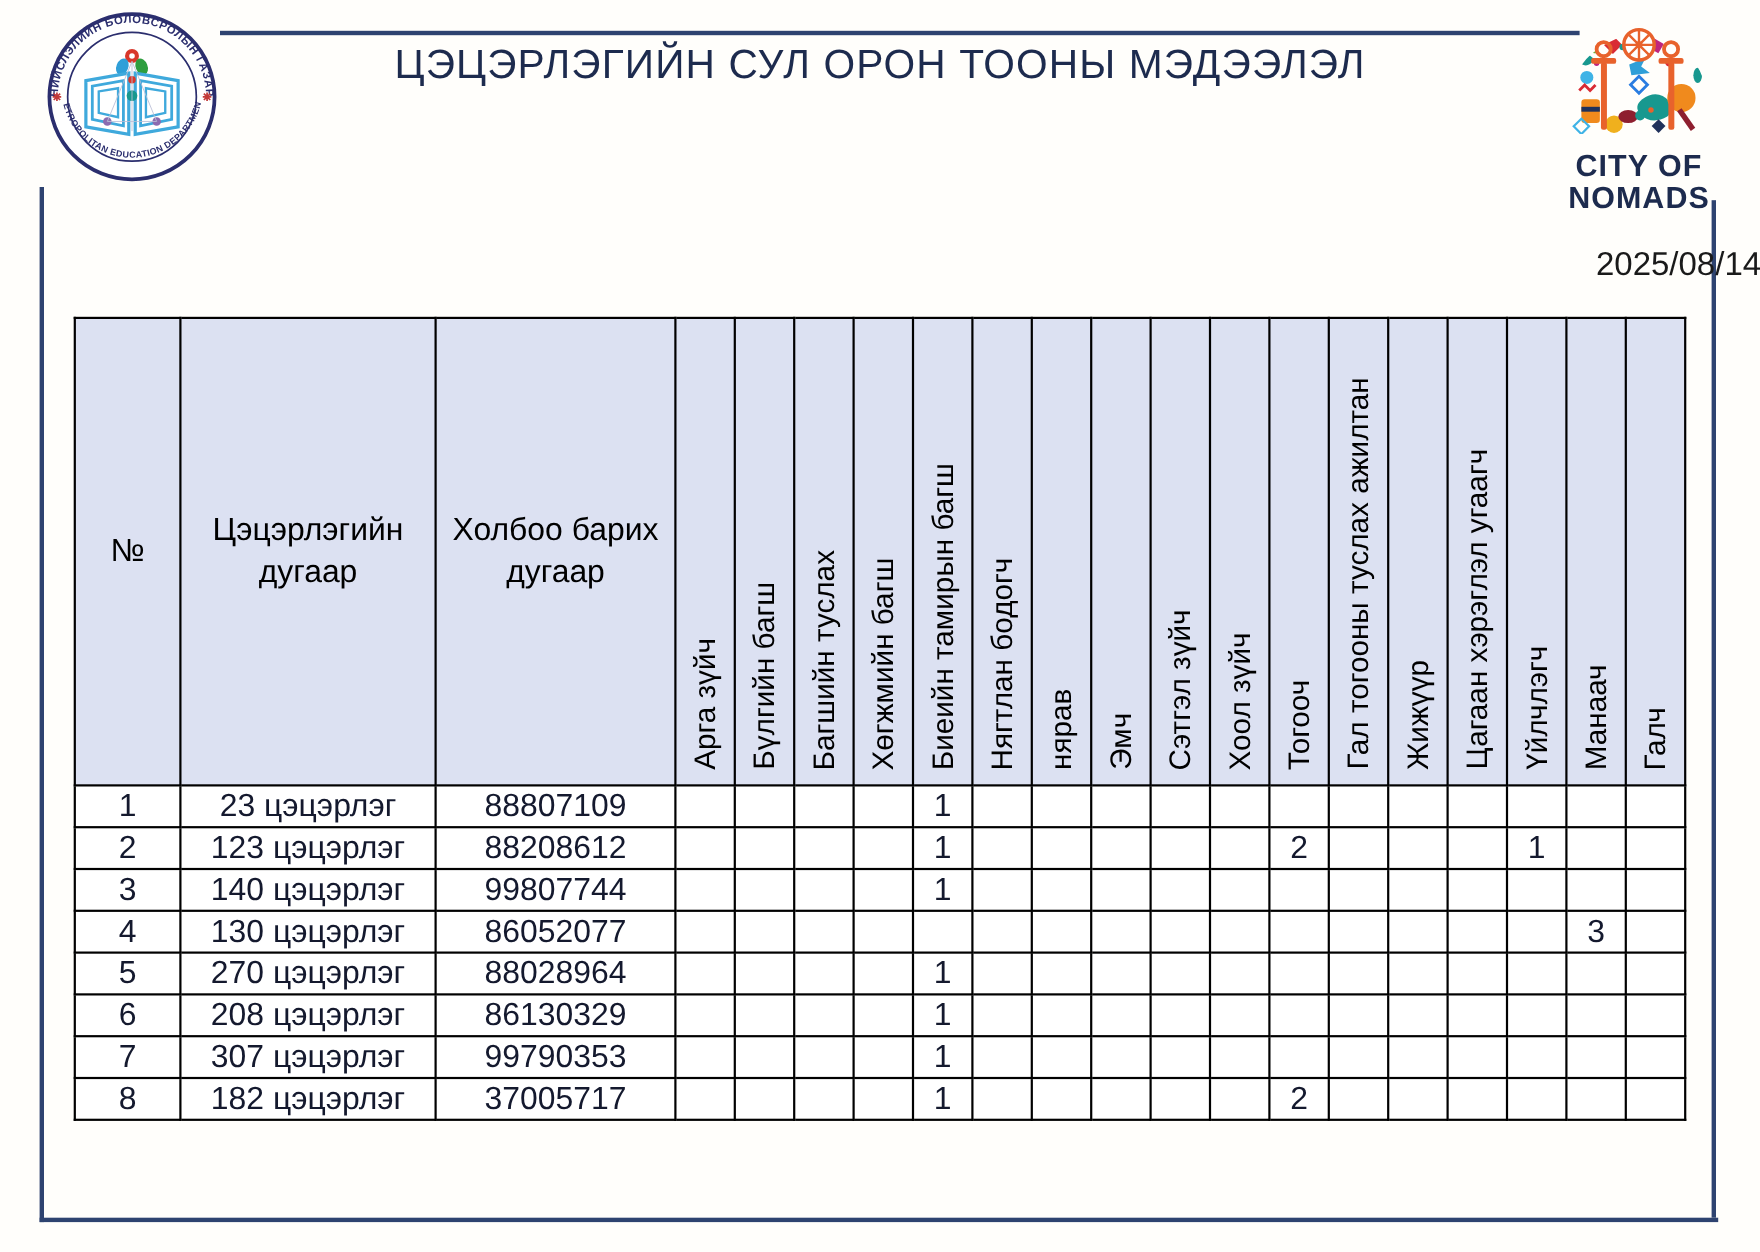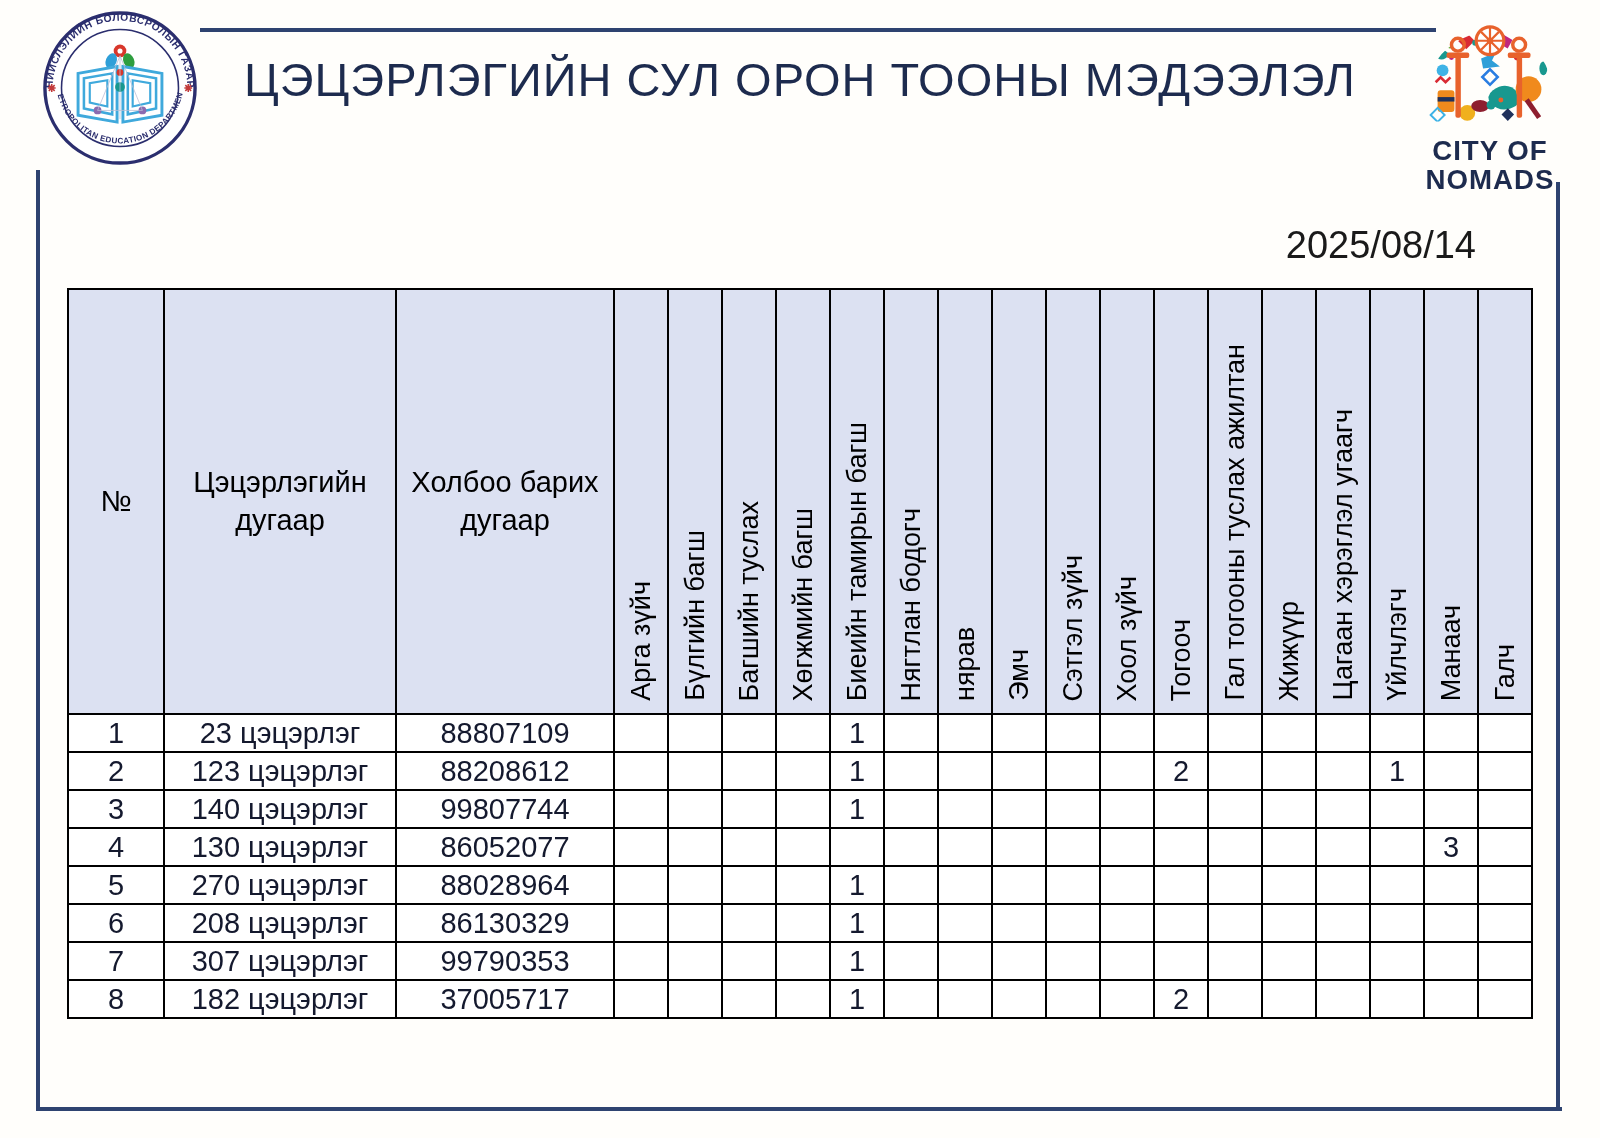--- a/index.html
+++ b/index.html
@@ -12,24 +12,24 @@
   .frame-top    { left:200px;  top:28px;   width:1236px; height:4px; }
   .frame-left   { left:36px;   top:170px;  width:4px;    height:941px; }
   .frame-bottom { left:36px;   top:1107px; width:1526px; height:4px; }
   .frame-right  { left:1556px; top:182px;  width:4px;    height:925px; }
 
   .logo-left  { position:absolute; left:42px;  top:10px; }
   .logo-right { position:absolute; left:1406px; top:10px; }
 
   .title-block { position:absolute; left:200px; right:200px; top:38px; text-align:center; color:#1d2b4e; }
   .title-main { font-size:66px; font-weight:800; letter-spacing:2px; line-height:1.15; }
-  .title-sub  { font-size:47px; font-weight:500; letter-spacing:1px; margin-top:14px; }
-
-  .date-label { position:absolute; top:224px; left:1176px; width:300px; text-align:right;
-                font-size:38px; color:#1a1a1a; }
+  .title-sub  { font-size:37px; font-weight:500; letter-spacing:1px; margin-top:0; }
+
+  .date-label { position:absolute; top:224px; left:1301px; width:300px; text-align:right;
+                font-size:30px; color:#1a1a1a; }
 
   table.vacancy { position:absolute; left:67px; top:288px; width:1464px;
                   border-collapse:collapse; table-layout:fixed; }
   .vacancy th, .vacancy td { border:2.5px solid #000; }
   .vacancy thead th { background:#dce1f2; font-weight:400; color:#000; }
   th.fix { font-size:29px; vertical-align:middle; text-align:center; line-height:1.3; padding:0 6px; }
   th.rot { height:425px; vertical-align:bottom; text-align:center; padding-bottom:8px; }
   th.rot span { display:inline-block; writing-mode:vertical-rl; transform:rotate(180deg);
                 font-size:27px; line-height:1; white-space:nowrap; }
   .vacancy td { height:38px; text-align:center; font-size:29px; color:#14192e; background:#fff; }

